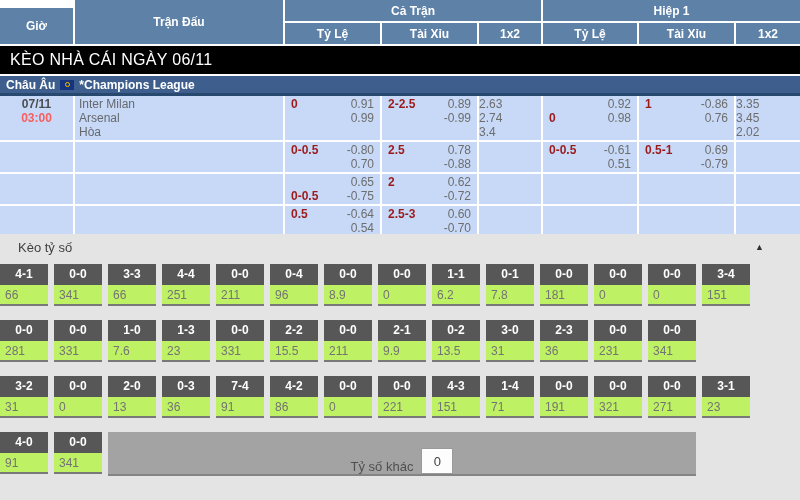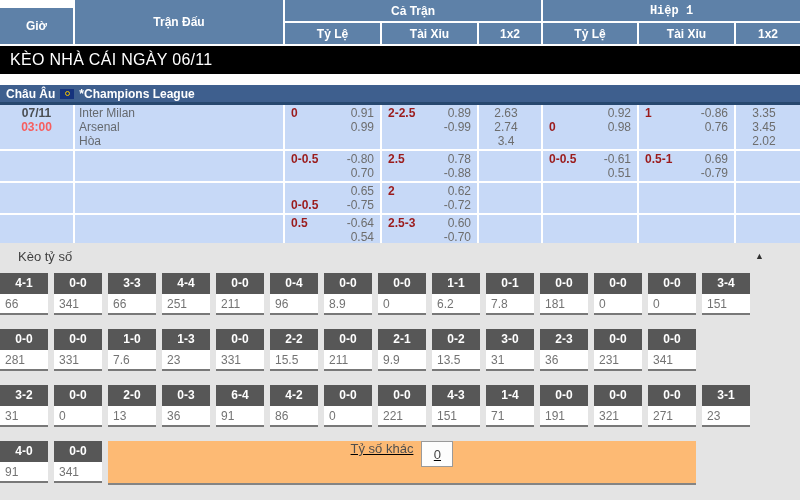--- a/index.html
+++ b/index.html
@@ -8,58 +8,58 @@
   .page { width:800px; height:500px; position:relative; }
 
   
   .odds-head { display:grid; grid-template-columns:73px 208px 95px 95px 62px 94px 95px 64px;
     grid-template-rows:21px 21px; gap:2px; background:#fff; }
   .hcell { background:#5e81a8; color:#fff; font-size:12px; font-weight:700;
     display:flex; align-items:center; justify-content:center; }
   .hc-time { grid-row:1/3; grid-column:1;margin-top:8px; }
   .hc-match { grid-row:1/3; grid-column:2; }
   .hc-ft { grid-row:1; grid-column:3/6; }
-  .hc-h1 { grid-row:1; grid-column:6/9;font-family:Liberation Mono, monospace; }
+  .hc-h1 { grid-row:1; grid-column:6/9; }
 
   
   .banner { margin-top:2px; height:28px; background:#000000; color:#fff;
     font-size:16px; font-weight:500; letter-spacing:.3px; line-height:28px; padding-left:10px; }
-  .league-bar { margin-top:11px; height:20px; background:#3e5f8e; border-bottom:3px solid #27486f;
+  .league-bar { margin-top:2px; height:20px; background:#3e5f8e; border-bottom:3px solid #27486f;
     color:#fff; font-size:12px; font-weight:700; display:flex; align-items:center; padding-left:6px; gap:5px; }
   .eu-flag { width:14px; height:10px; background:#16337d; display:inline-flex;
     align-items:center; justify-content:center; }
   .eu-flag i { display:block; width:5px; height:5px; border:1px solid #f3c500; border-radius:50%; }
 
   
   .odds-rows { display:grid; grid-template-columns:73px 208px 95px 95px 62px 94px 95px 64px;
     grid-template-rows:44px 30px 30px 28px; gap:2px; background:#fff; }
   .ocell { background:#c7d9f7; font-size:12px; line-height:14px; padding-top:1px; overflow:hidden; }
   .time-cell { text-align:center; }
   .date-txt { color:#4a4e52; font-weight:600; }
   .time-txt { color:#f75e5e; font-weight:600; }
   .match-cell { padding-left:4px; color:#65696e; }
   .oline { display:flex; justify-content:space-between; padding:0 6px 0 6px; }
   .oline .lbl { color:#9b1b1b; font-weight:700; }
   .oline .val { color:#6d6d6d; }
-  .x2line { text-align:center; padding-right:8px; color:#6d6d6d; }
+  .x2line { text-align:left; padding-right:8px; color:#6d6d6d; }
 
   
   .score-section { background:#e4e4e4; height:266px; }
   .score-head { height:26px; position:relative; }
   .score-title { font-size:13px; color:#3f3f3f; line-height:28px; padding-left:18px; display:inline-block; }
   .collapse-btn { position:absolute; right:36px; top:8px; font-size:9px; color:#2f2f2f; cursor:pointer; }
   .score-row { display:flex; gap:6px; margin-bottom:14px; }
   .score-row.first { margin-top:4px; }
   .tile { width:48px; }
   .tile-head { height:21px; background:#575757; color:#fff; font-size:12px; font-weight:700;
     line-height:21px; text-align:center; }
-  .tile-val { height:21px; background:#ffffff; color:#737373; font-size:12px; line-height:21px;
+  .tile-val { height:21px; background:#bef264; color:#737373; font-size:12px; line-height:21px;
     padding-left:5px; border-bottom:2px solid #787878; }
-  .other-box { width:588px; height:44px; background:#fdba74; border-bottom:2px solid #848484;
-    display:flex; align-items:flex-start; justify-content:center; gap:8px;text-decoration:underline; }
+  .other-box { width:588px; height:44px; background:#a3a3a3; border-bottom:2px solid #848484;
+    display:flex; align-items:flex-end; justify-content:center; gap:8px; }
   .other-label { font-size:13px; color:#4f4f4f; }
   .other-input { width:32px; height:26px; background:#fdfdfd; border:1px solid #9a9a9a;
     text-align:center; font-size:13px; color:#444; font-family:inherit; }
 </style>
 </head>
 <body>
 
 <div class="page">
 
   <div class="odds-head">
@@ -372,21 +372,21 @@
           </div>
           <div class="tile">
             <div class="tile-head">2-0</div>
             <div class="tile-val">13</div>
           </div>
           <div class="tile">
             <div class="tile-head">0-3</div>
             <div class="tile-val">36</div>
           </div>
           <div class="tile">
-            <div class="tile-head">6-4</div>
+            <div class="tile-head">7-4</div>
             <div class="tile-val">91</div>
           </div>
           <div class="tile">
             <div class="tile-head">4-2</div>
             <div class="tile-val">86</div>
           </div>
           <div class="tile">
             <div class="tile-head">0-0</div>
             <div class="tile-val">0</div>
           </div>

